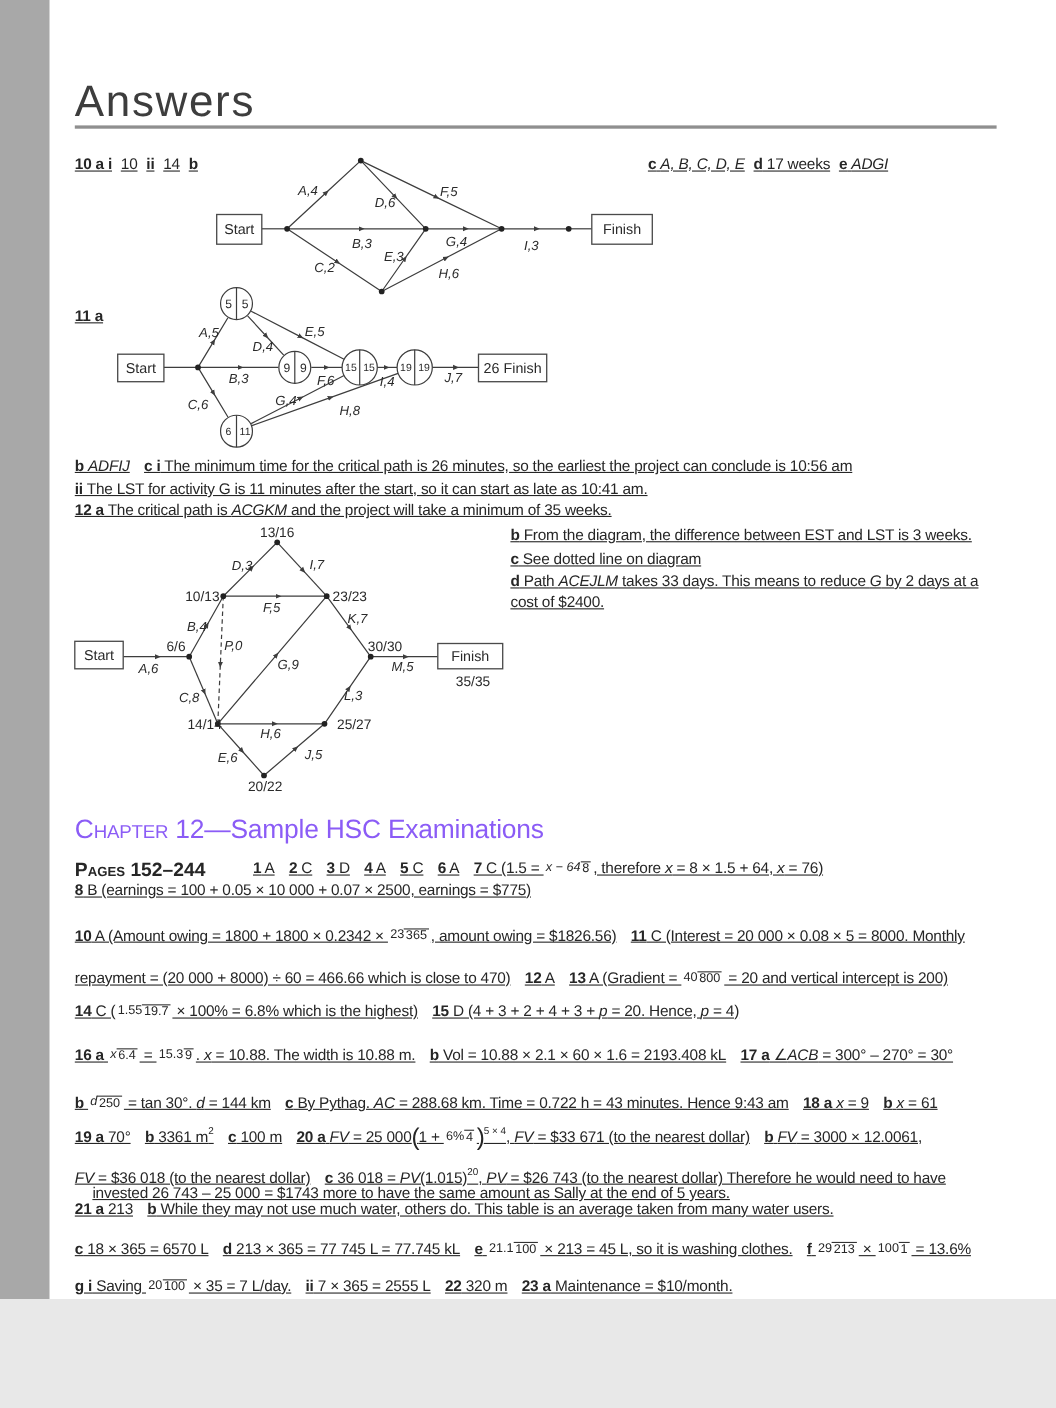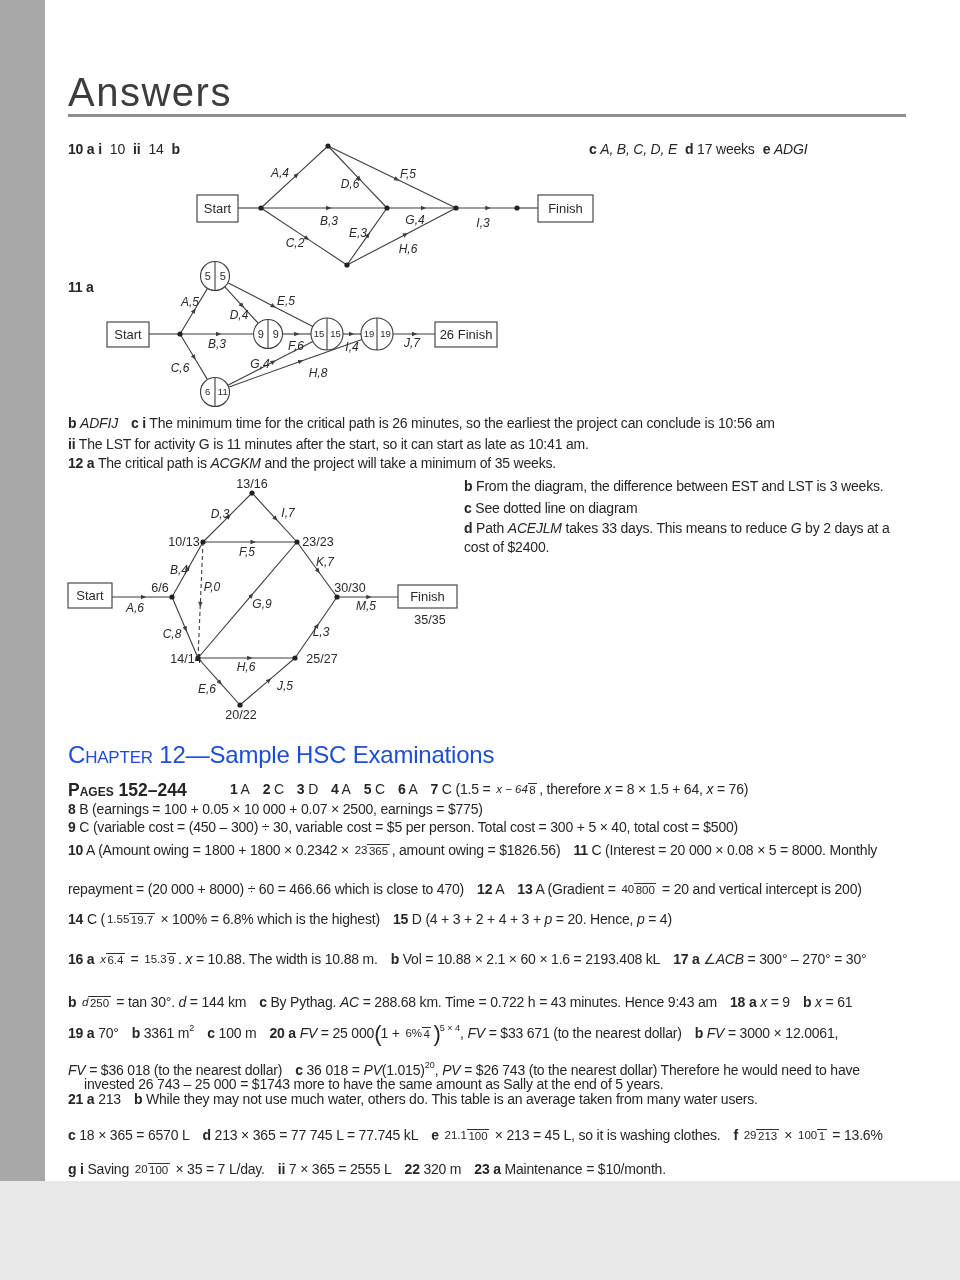--- a/index.html
+++ b/index.html
@@ -2,32 +2,32 @@
 <html><head>
 <meta charset="utf-8">
 <style>
   html,body{margin:0;padding:0;background:#e8e8e8;}
   .page{position:relative;width:960px;height:1181px;background:#ffffff;overflow:hidden;
         font-family:"Liberation Sans",sans-serif;color:#262626;}
   .abs{position:absolute;}
   .leftband{position:absolute;left:0;top:0;width:45px;height:1280px;background:#a8a8a8;}
   .pgtitle{font-size:40px;font-weight:400;color:#3d3d3d;letter-spacing:1.5px;margin:0;}
   .rule{height:2.5px;background:#8f8f8f;}
-  .line{font-size:14px;line-height:16px;letter-spacing:-0.2px;white-space:nowrap;}
+  .line{font-size:14px;line-height:16px;letter-spacing:-0.2px;white-space:nowrap;text-decoration:underline;}
   .line .b{font-weight:bold;}
   .line .i{font-style:italic;}
   .gap{display:inline-block;width:13px;}
   .gap2{display:inline-block;width:8px;}
   .frac{display:inline-flex;flex-direction:row;align-items:center;vertical-align:middle;
         margin:0 2px;line-height:1.08;font-size:11.5px;letter-spacing:0;transform:translateY(-1px);}
   .frac .den{border-top:1px solid #333;padding:0 1.5px;}
   .frac.it .num{font-style:italic;}
   sup{font-size:9px;vertical-align:7px;letter-spacing:0;}
   .bigp{font-size:22px;vertical-align:-3px;line-height:0;letter-spacing:-1px;}
-  .chapter{font-size:24px;color:#1d4ed8;letter-spacing:-0.2px;line-height:26px;white-space:nowrap;}
+  .chapter{font-size:24px;color:#8b5cf6;letter-spacing:-0.2px;line-height:26px;white-space:nowrap;}
   .chapter .sc{font-variant:small-caps;}
   .pages{font-size:17.5px;font-weight:bold;line-height:18px;white-space:nowrap;}
   .pages .sc{font-variant:small-caps;}
   .footer-num{font-size:20px;font-weight:bold;color:#1d1d1d;}
   .footer-title{font-size:14.5px;color:#222;text-align:right;white-space:nowrap;}
   .brand{font-family:"Liberation Serif",serif;font-weight:bold;font-size:15.5px;}
   #net{position:absolute;left:0;top:0;pointer-events:none;}
   #net text{fill:#2a2a2a;font-family:"Liberation Sans",sans-serif;}
 </style>
 </head>
@@ -54,21 +54,20 @@
   <div class="abs line" style="top:539px;left:464px;"><span>cost of $2400.</span></div>
 
   <div class="abs chapter" style="top:742px;left:68px;"><span class="sc">Chapter</span><span> 12—Sample HSC Examinations</span></div>
   <div class="abs pages" style="top:781px;left:68px;"><span class="sc">Pages</span><span> 152–244</span></div>
 
   <div class="abs line" style="top:781px;left:230px;"><span class="b">1</span><span> A</span><span class="gap"></span><span class="b">2</span><span> C</span><span class="gap"></span><span class="b">3</span><span> D</span><span class="gap"></span><span class="b">4</span><span> A</span><span class="gap"></span><span class="b">5</span><span> C</span><span class="gap"></span><span class="b">6</span><span> A</span><span class="gap"></span><span class="b">7</span><span> C (1.5 = </span><span class="frac it">
         <span class="num">x − 64</span>
         <span class="den">8</span>
       </span><span>, therefore </span><span class="i">x</span><span> = 8 × 1.5 + 64, </span><span class="i">x</span><span> = 76)</span></div>
   <div class="abs line" style="top:801px;left:68px;"><span class="b">8</span><span> B (earnings = 100 + 0.05 × 10 000 + 0.07 × 2500, earnings = $775)</span></div>
-  <div class="abs line" style="top:819px;left:68px;"><span class="b">9</span><span> C (variable cost = (450 – 300) ÷ 30, variable cost = $5 per person. Total cost = 300 + 5 × 40, total cost = $500)</span></div>
   <div class="abs line" style="top:842px;left:68px;"><span class="b">10</span><span> A (Amount owing = 1800 + 1800 × 0.2342 × </span><span class="frac">
         <span class="num">23</span>
         <span class="den">365</span>
       </span><span>, amount owing = $1826.56)</span><span class="gap"></span><span class="b">11</span><span> C (Interest = 20 000 × 0.08 × 5 = 8000. Monthly</span></div>
   <div class="abs line" style="top:881px;left:68px;"><span>repayment = (20 000 + 8000) ÷ 60 = 466.66 which is close to 470)</span><span class="gap"></span><span class="b">12</span><span> A</span><span class="gap"></span><span class="b">13</span><span> A (Gradient = </span><span class="frac">
         <span class="num">40</span>
         <span class="den">800</span>
       </span><span> = 20 and vertical intercept is 200)</span></div>
   <div class="abs line" style="top:911px;left:68px;"><span class="b">14</span><span> C (</span><span class="frac">
         <span class="num">1.55</span>

